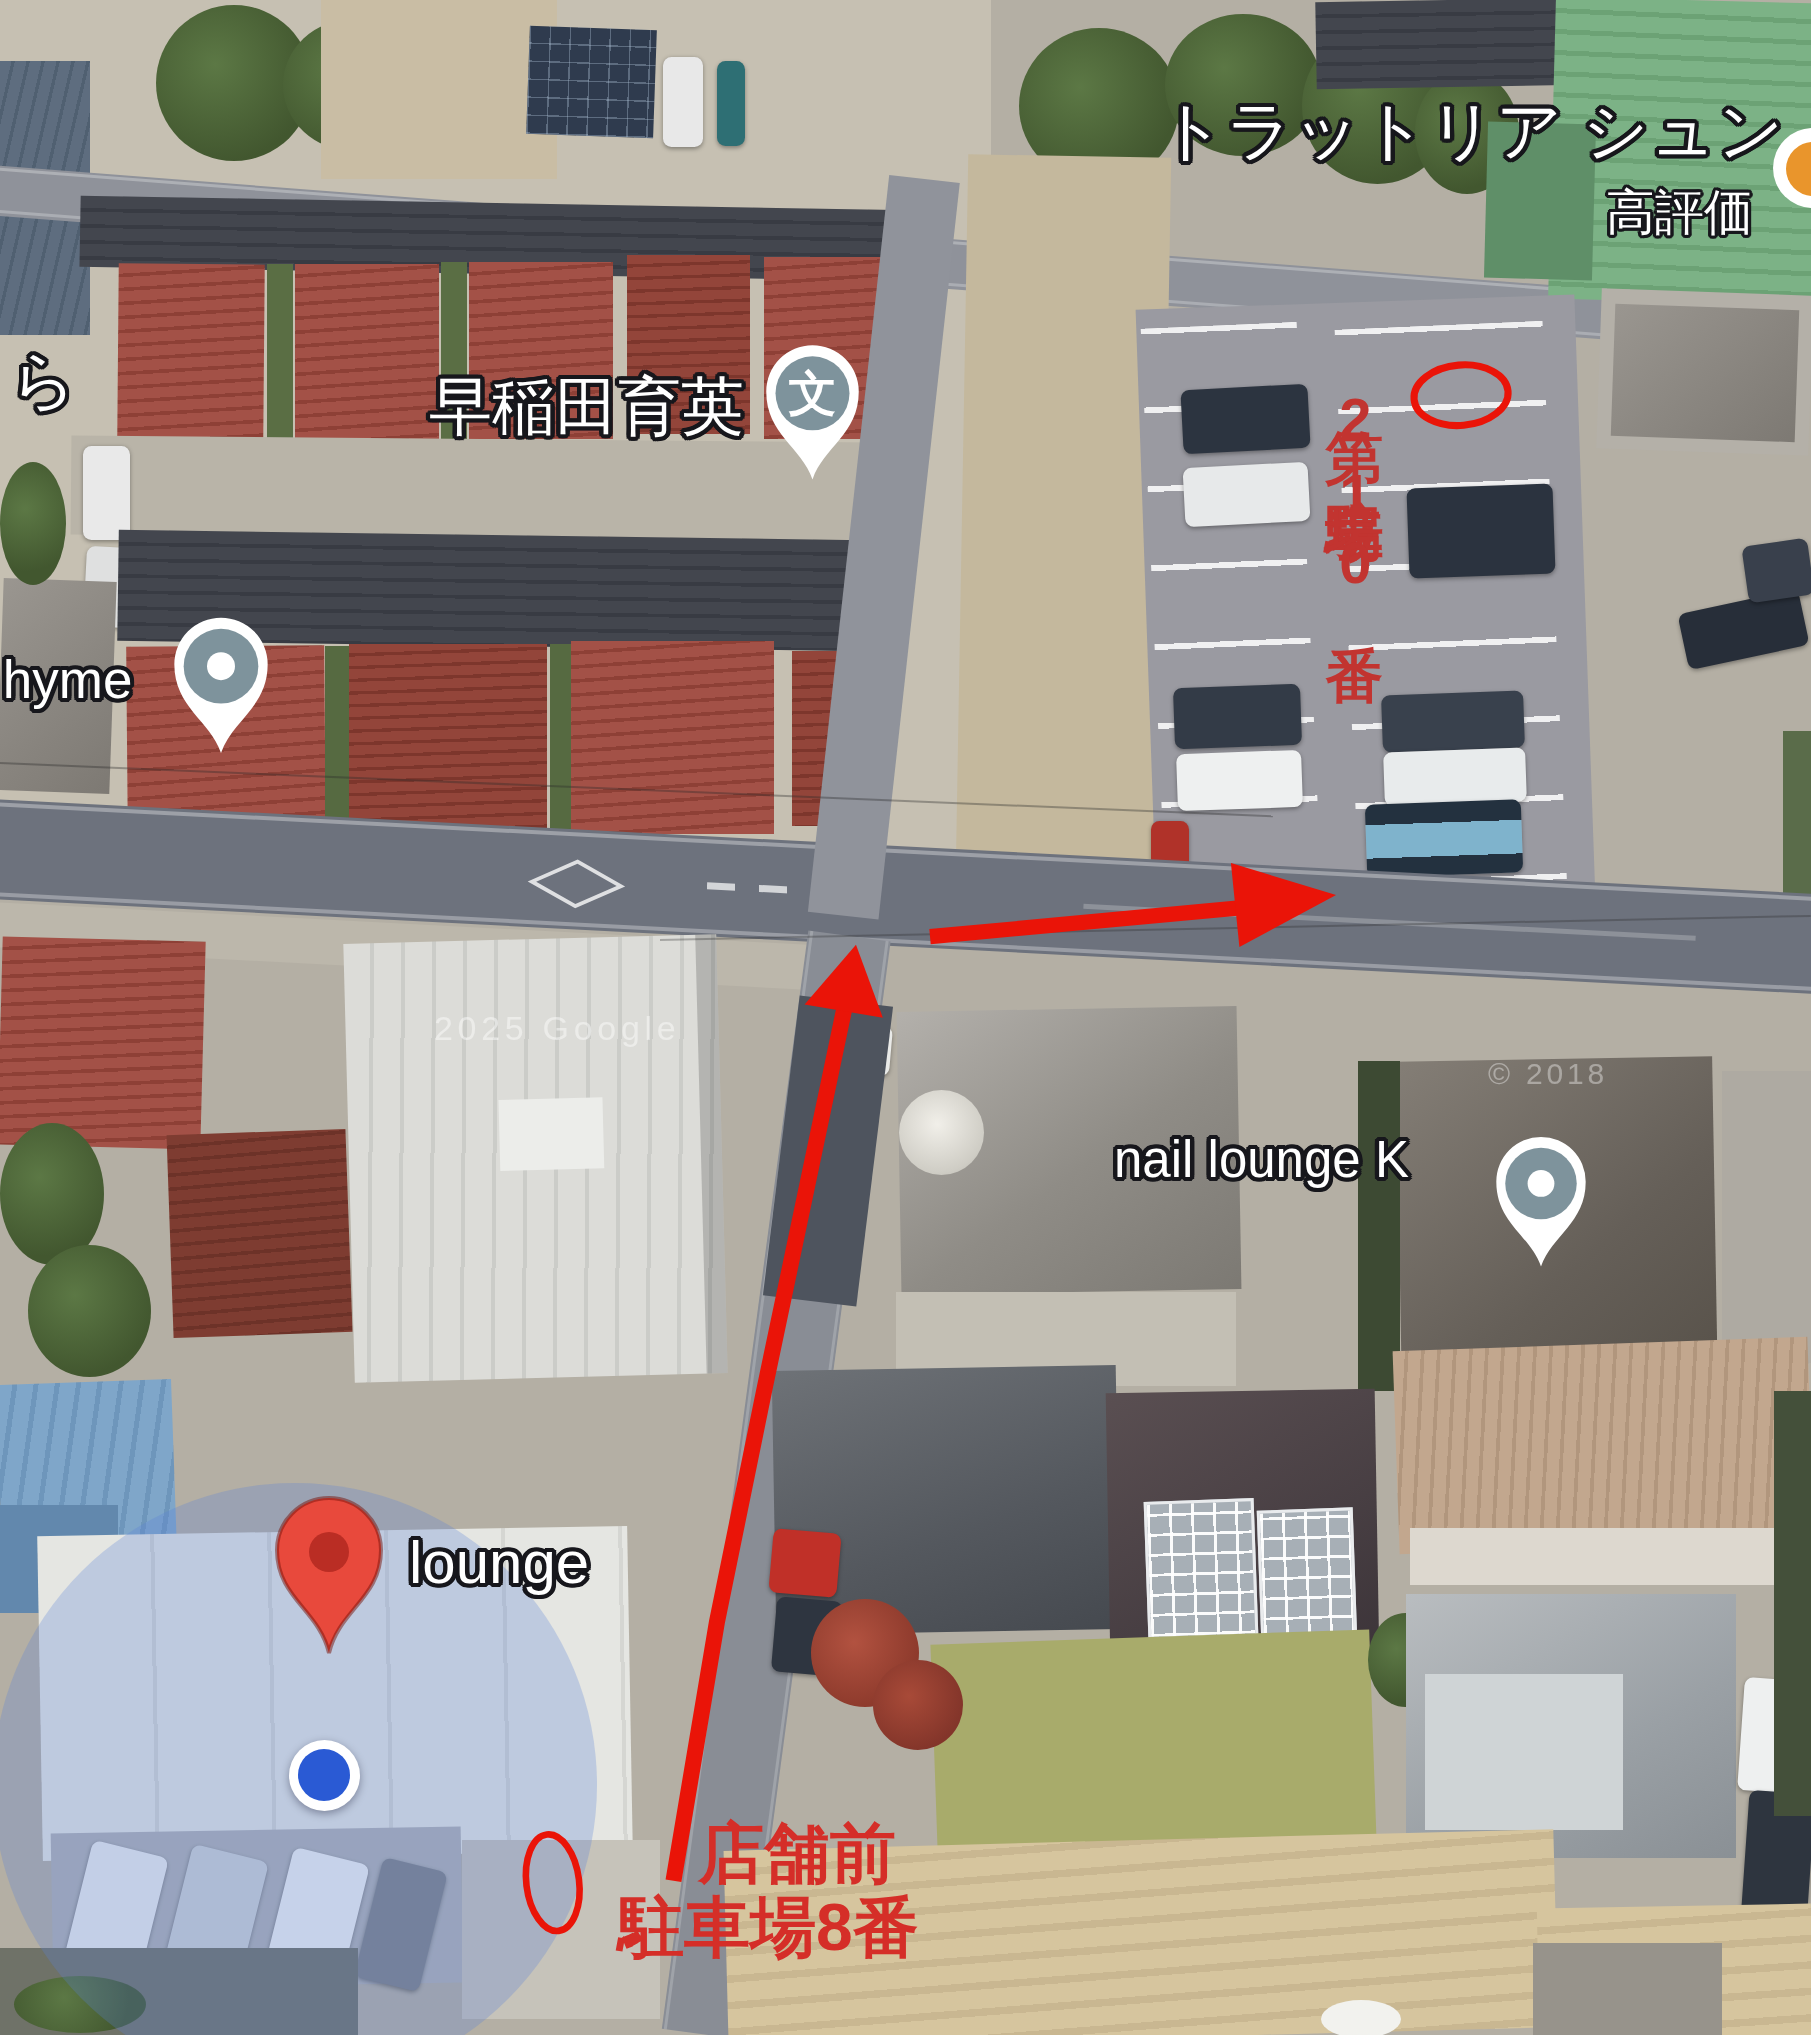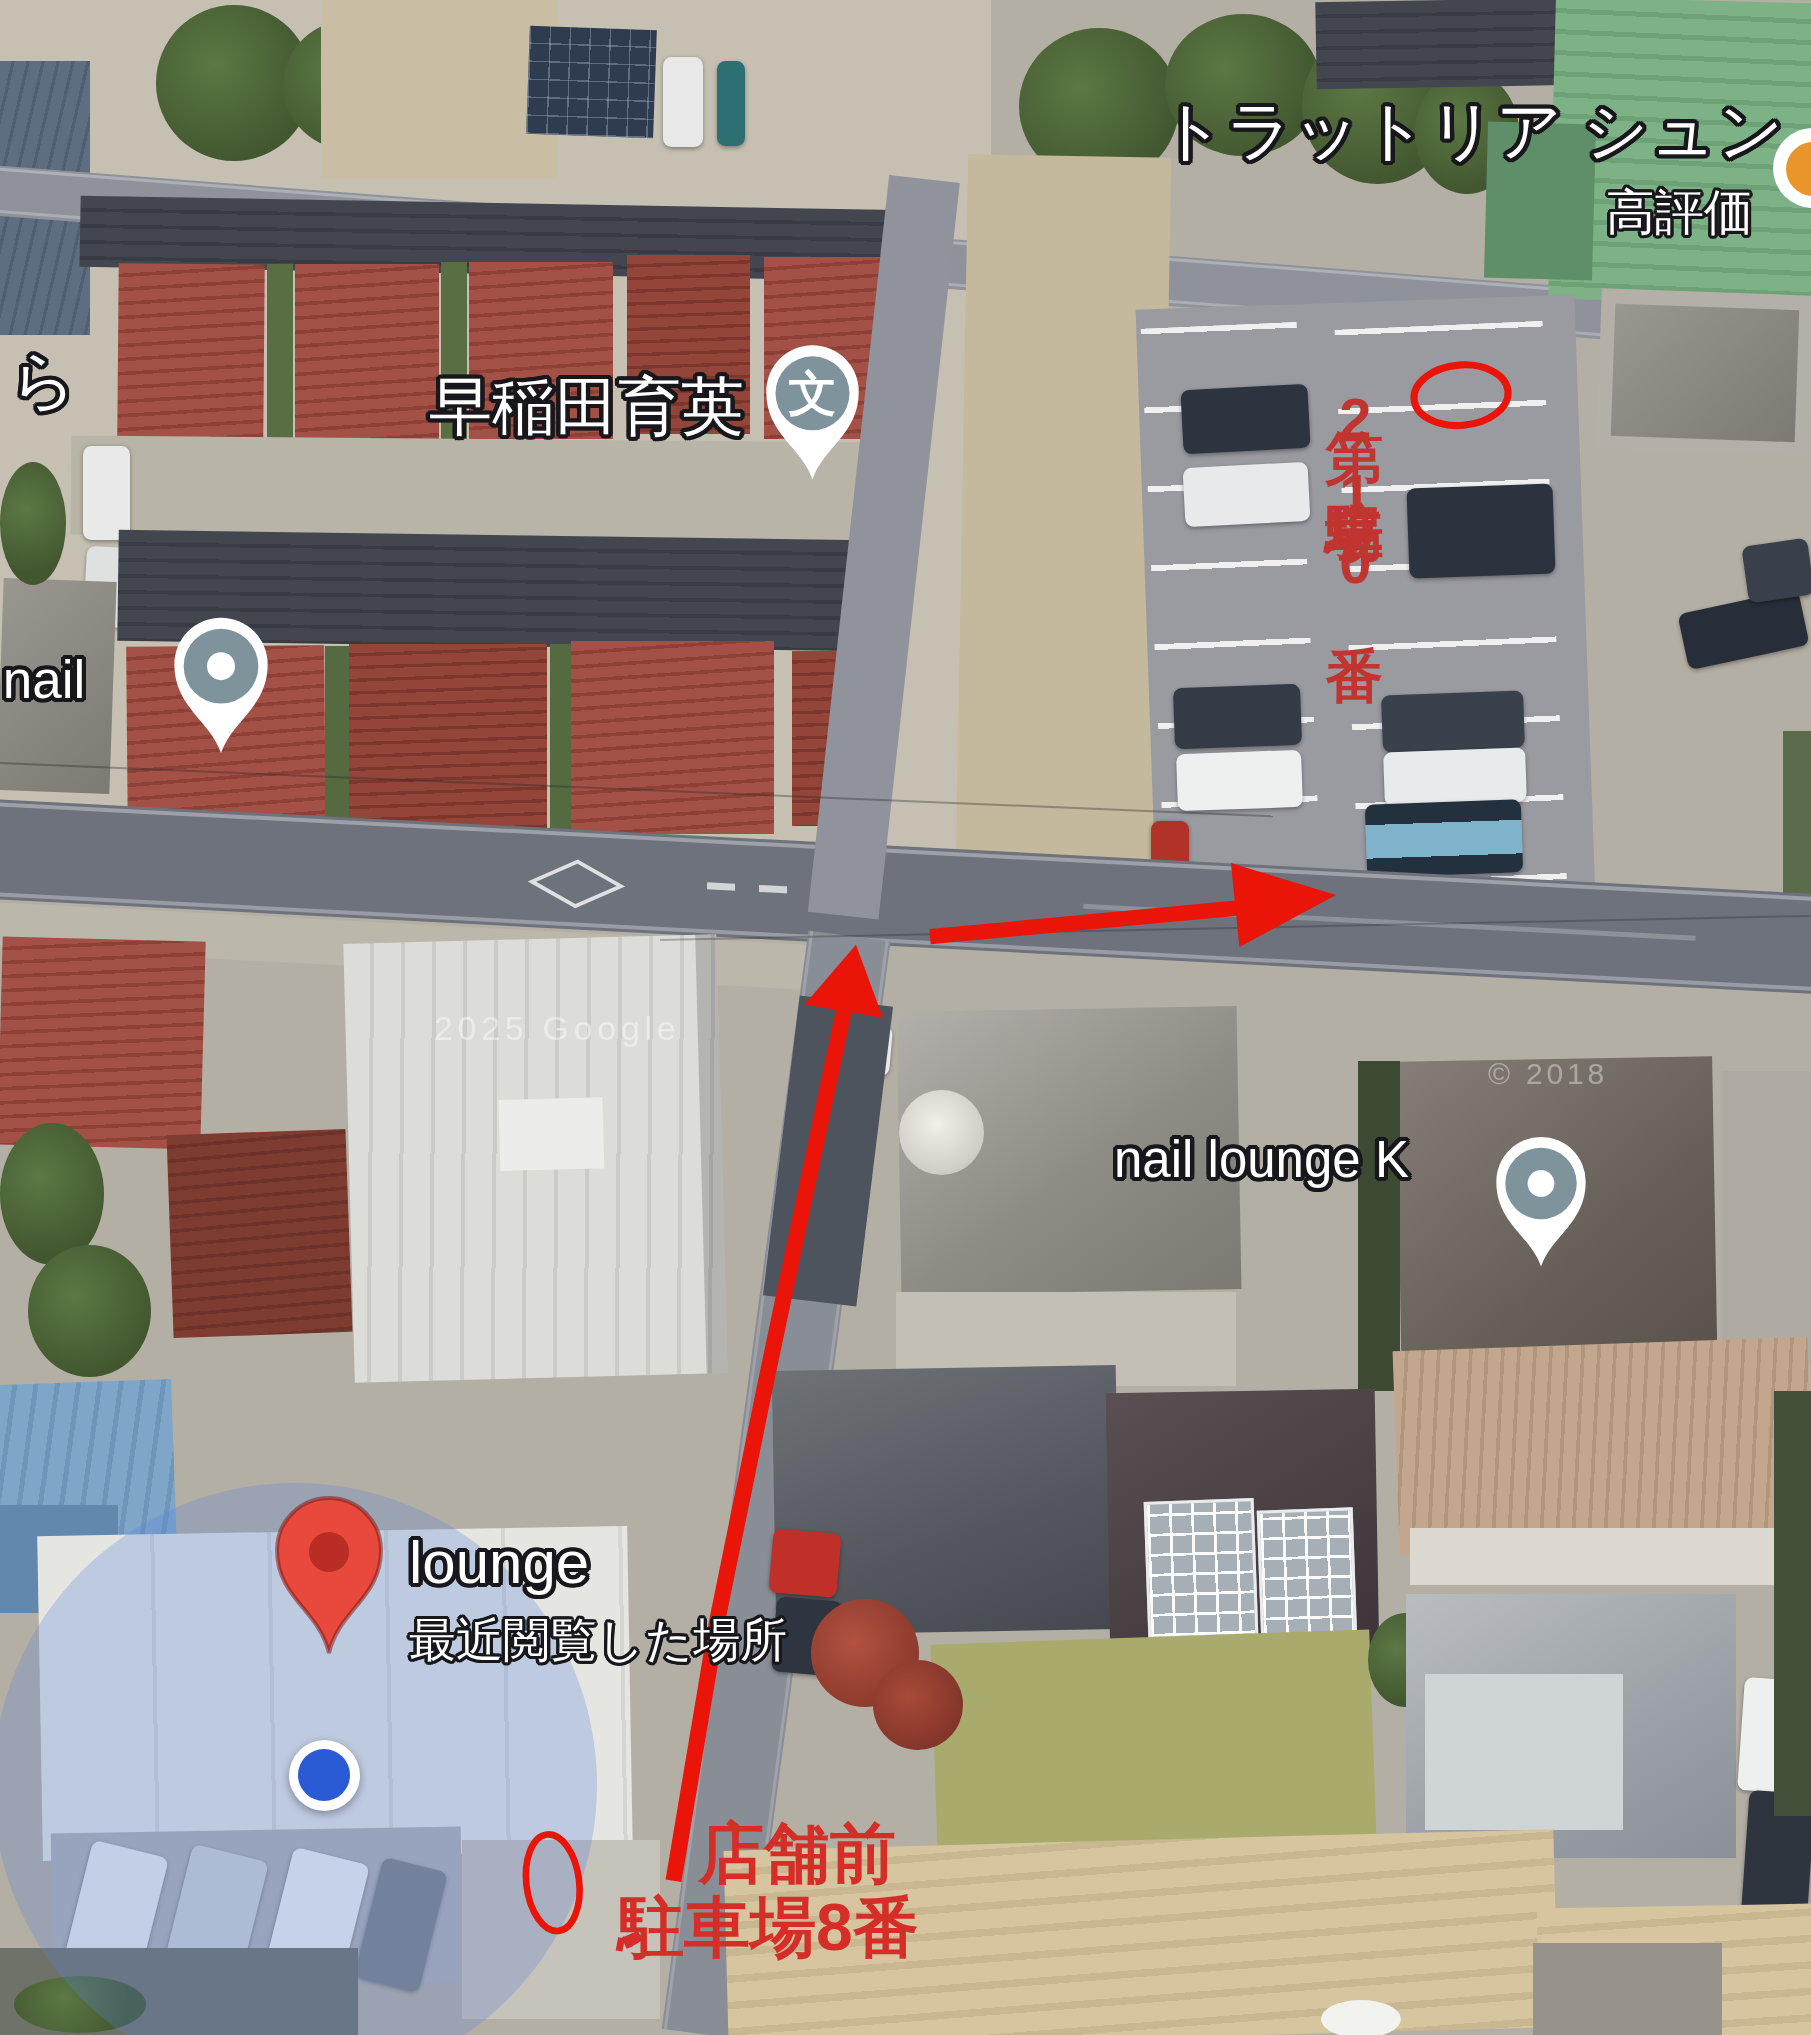--- a/index.html
+++ b/index.html
@@ -251,20 +251,19 @@
   <div id="poi-orange-inner" style="left:1786px;top:142px;width:54px;height:54px"></div>
 
   <div class="maplabel o9" style="left:1159px;top:94px;font-size:65px;letter-spacing:0.9px">トラットリア シュン</div>
   <div class="maplabel o7" style="left:1606px;top:184px;font-size:49px">高評価</div>
 
   <div class="maplabel o9" style="left:151px;top:362px;width:593px;font-size:63px;line-height:1.4;text-align:right">
     <div>早稲田育英</div>
   </div>
 
   <div class="maplabel o9" style="left:10.4px;top:344px;font-size:65px">ら</div>
-  <div class="maplabel o9" style="left:2.8px;top:650px;font-size:53px">nail</div>
+  <div class="maplabel o9" style="left:2.8px;top:650px;font-size:53px">hyme</div>
   <div class="maplabel o9" style="left:1114px;top:1131px;font-size:51px">nail lounge K</div>
 
   <div class="maplabel o9" style="left:409px;top:1528px;font-size:60px">lounge</div>
-  <div class="maplabel o7" style="left:409px;top:1613px;font-size:47px">最近閲覧した場所</div>
 
 </div>
 
 
 </body></html>

